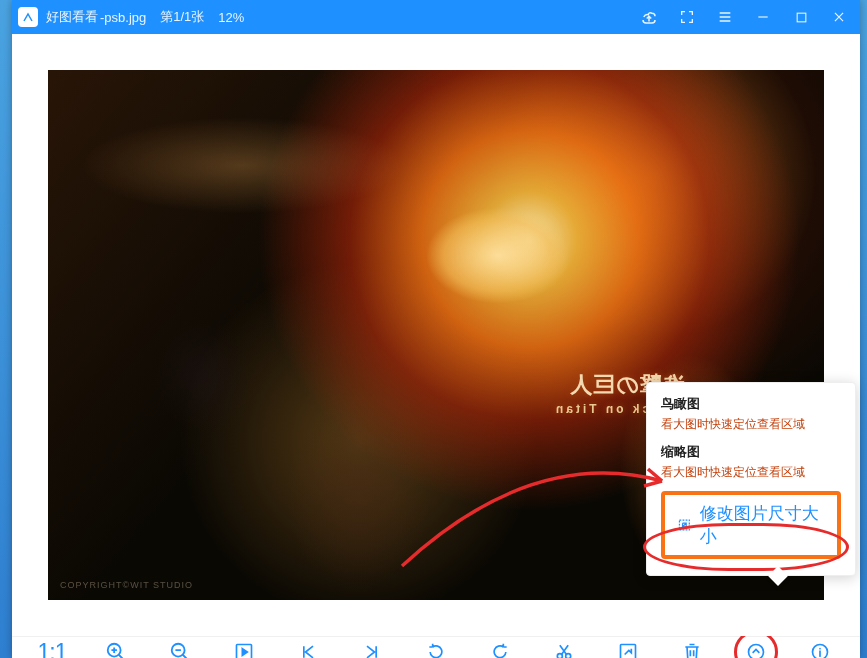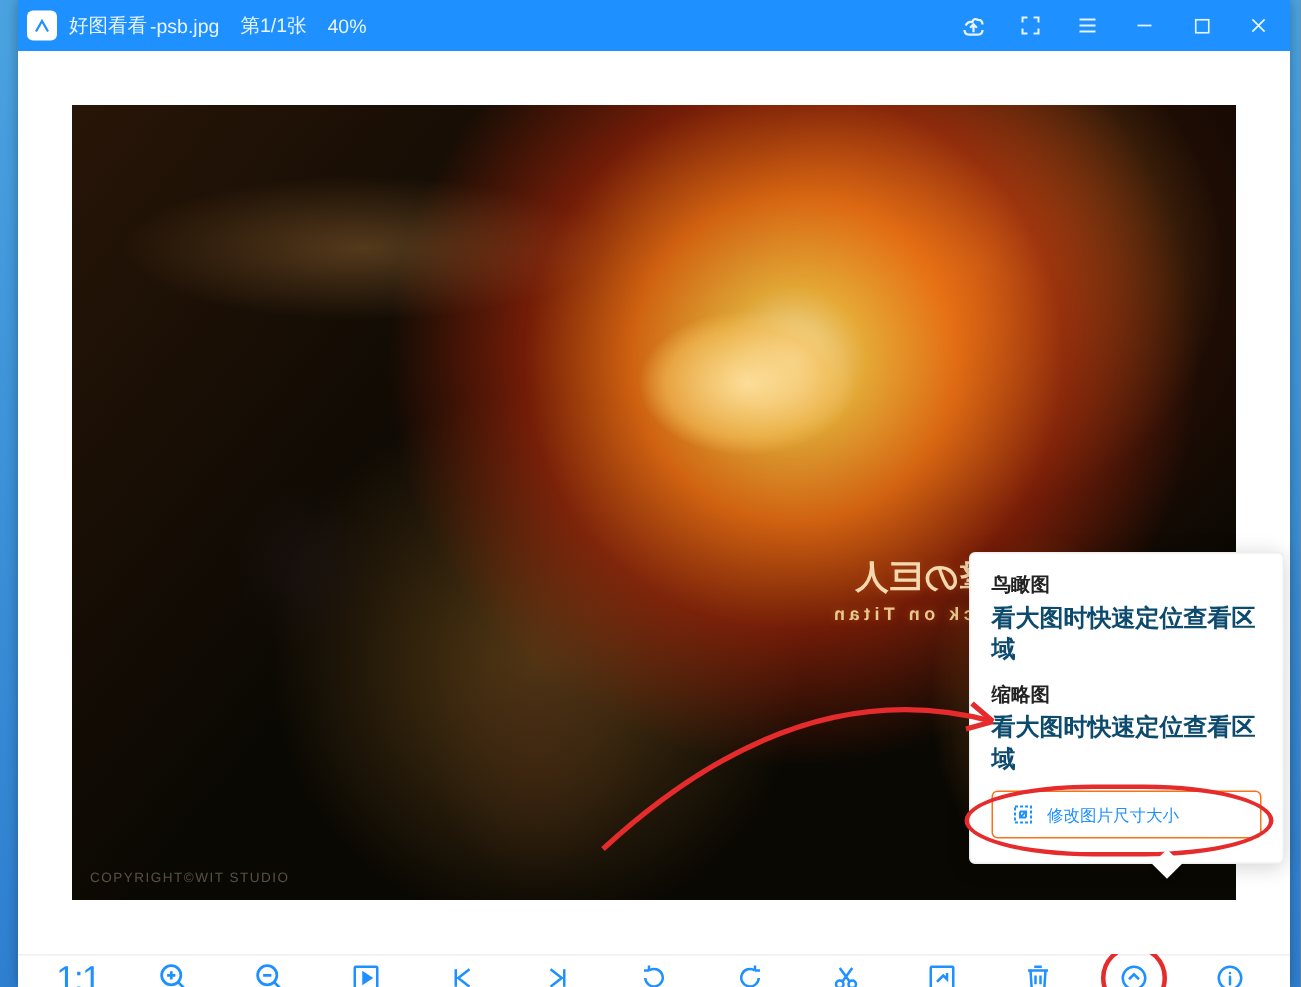--- a/index.html
+++ b/index.html
@@ -93,26 +93,26 @@
     border-radius: 4px; padding: 12px 14px 16px;
     font-size: 13px; color: #333;
   }
   .popup::after {
     content: ""; position: absolute; bottom: -8px; left: 50%;
     margin-left: 20px; width: 14px; height: 14px; background: #fff;
     transform: rotate(45deg); box-shadow: 2px 2px 4px rgba(0,0,0,.08);
   }
   .popup .sect { margin-bottom: 10px; }
   .popup .sect h4 { font-size: 13px; font-weight: 600; color: #222; margin-bottom: 3px;}
-  .popup .sect p { font-size: 16px; color: #0c4a6e; font-weight: bold; }
+  .popup .sect p { font-size: 12px; color: #c2410c; }
   .popup .outlined-btn {
     display: flex; align-items: center; gap: 8px;
-    border: 1px solid #f97316; border-radius: 4px;
+    border: 4px solid #f97316; border-radius: 4px;
     padding: 7px 12px; color: #1e90ff; cursor: pointer;
-    font-size: 11px; margin-top: 4px;
+    font-size: 17px; margin-top: 4px;
   }
   .popup .outlined-btn svg { stroke: #1e90ff; }
   .popup .highlight-ellipse {
     position: absolute; left: -4px; bottom: 4px; width: 206px; height: 48px;
     border: 3px solid #e52b2b; border-radius: 50% / 60%;
     pointer-events: none;
   }
   .arrow-annot {
     position: absolute; left: 370px; bottom: 60px; width: 330px; height: 170px;
     pointer-events: none;
@@ -126,21 +126,21 @@
 
   <div class="titlebar">
     <div class="logo">
       <svg width="12" height="12" viewBox="0 0 24 24" fill="none" stroke="#1e90ff" stroke-width="3">
           <path d="M4 20 L12 6 L20 20"></path>
         </svg>
     </div>
     <span class="file">好图看看</span>
     <span class="file" style="margin-left:-6px;">-psb.jpg</span>
     <span class="file" style="margin-left:6px;">第1/1张</span>
-    <span class="file" style="margin-left:6px;">40%</span>
+    <span class="file" style="margin-left:6px;">12%</span>
     <div class="spacer"></div>
     <div class="winbtn">
       <svg width="18" height="18" viewBox="0 0 24 24" fill="none" stroke-width="2">
           <path d="M4 16 Q4 20 8 20 L16 20 Q20 20 20 16 M5 12 Q7 8 11 9 Q12 5 16 7 Q20 7 20 11"></path>
           <path d="M12 18 L12 12 M9 14 L12 11 L15 14"></path>
         </svg>
     </div>
     <div class="winbtn">
       <svg width="16" height="16" viewBox="0 0 24 24" fill="none" stroke-width="2">
           <path d="M4 9 L4 4 L9 4 M15 4 L20 4 L20 9 M20 15 L20 20 L15 20 M9 20 L4 20 L4 15"></path>

